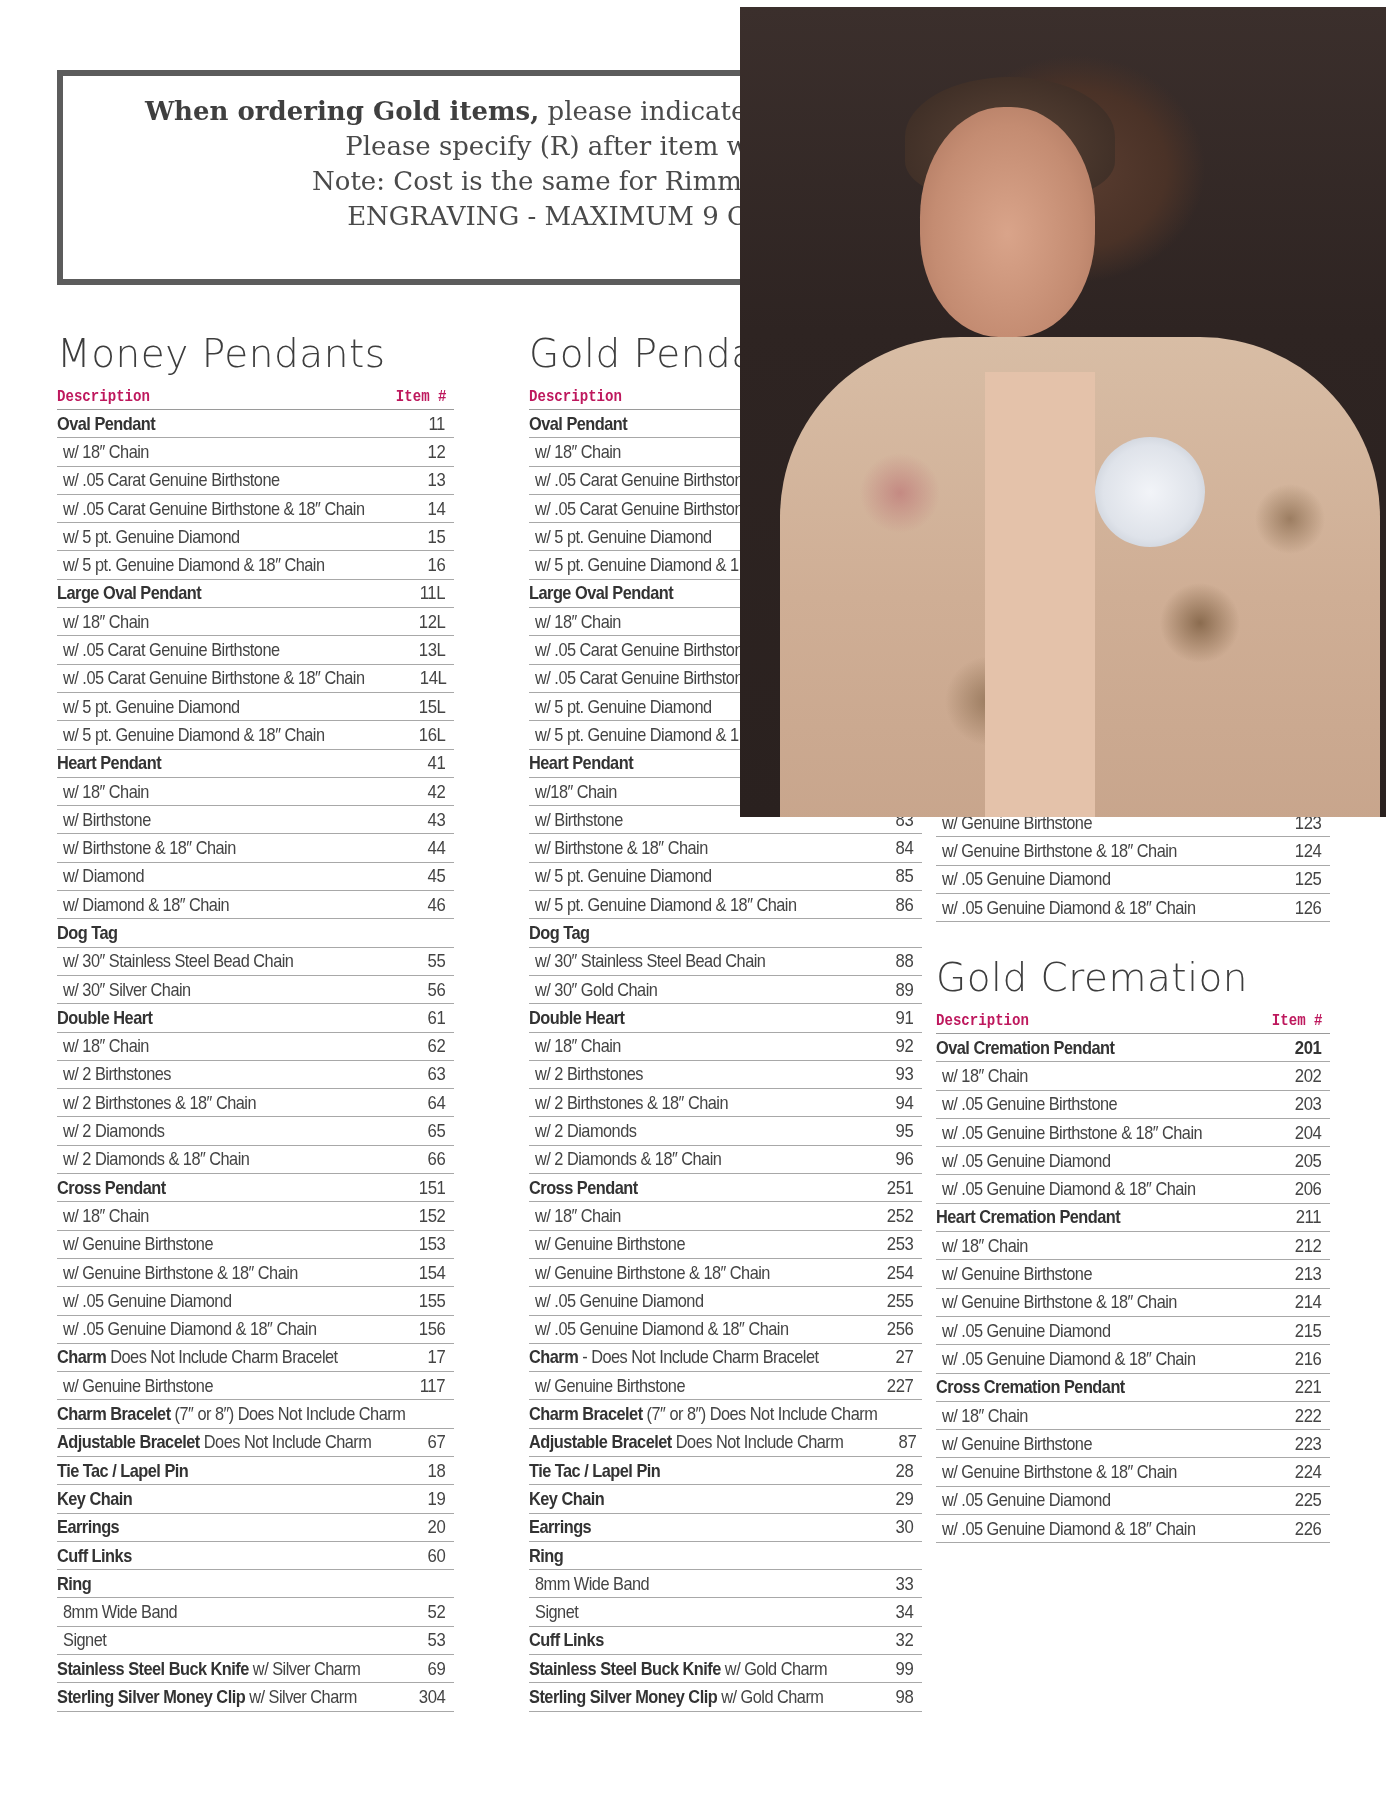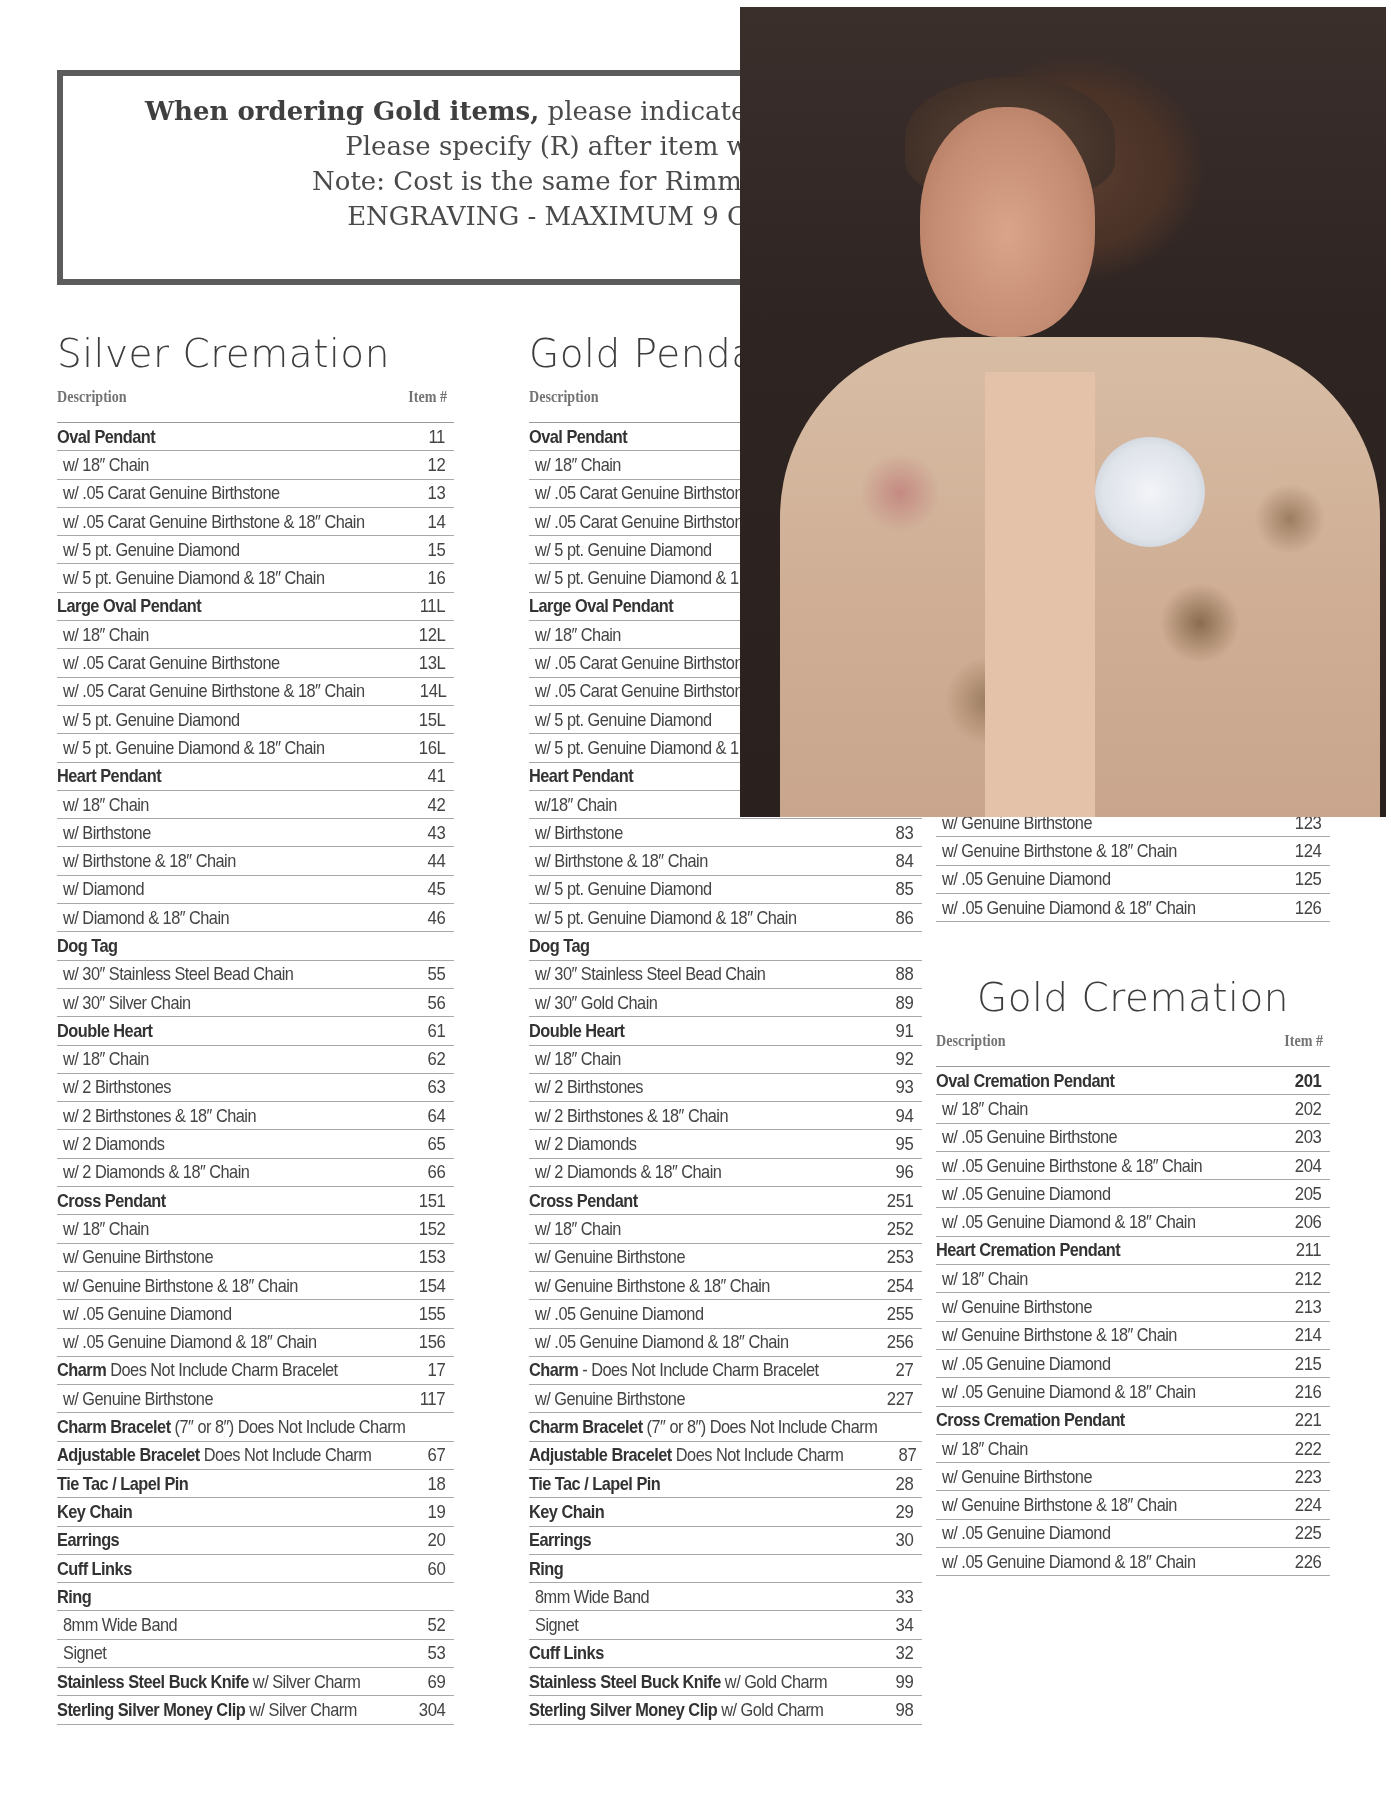--- a/index.html
+++ b/index.html
@@ -9,22 +9,22 @@
             border:6px solid #5c5c5c; background:#fff; }
   .notice .lines { position:absolute; left:0; right:0; top:18px; text-align:center;
                    font-family:"DejaVu Serif", serif; font-size:26px; line-height:35px; color:#4a4a4a;
                    white-space:nowrap; }
   .notice .lines div { padding-left:60px; }
   .notice b { font-weight:bold; color:#3f3f3f; }
   .col { position:absolute; }
   .sec-title { font-family:"DejaVu Sans", sans-serif; font-weight:200; font-size:39px; color:#3d3d3d;
                letter-spacing:0.5px; height:52px; line-height:52px; white-space:nowrap; }
   .thead { display:flex; justify-content:space-between; align-items:flex-end; height:26px;
-           font-family:Liberation Serif, serif; font-weight:bold; font-size:16px;
-           color:#737373; border-bottom:1.5px solid #9a9a9a; padding-bottom:16px; transform-origin:left; }
+           font-family:Liberation Mono, monospace; font-weight:bold; font-size:16px;
+           color:#be185d; border-bottom:1.5px solid #9a9a9a; padding-bottom:3px; transform-origin:left; }
   .row { display:flex; justify-content:space-between; align-items:center; height:28.3px; box-sizing:border-box;
          border-bottom:1.3px solid #a8a8a8; font-size:19px; color:#444; white-space:nowrap; overflow:hidden; }
   .row .desc { letter-spacing:-0.6px; transform:scaleX(0.86); transform-origin:left center; display:inline-block; }
   .row.sub .desc { padding-left:7px; }
   .row.main .desc b { font-weight:bold; color:#333; }
   .row .num { padding-right:10px; letter-spacing:-0.5px; transform:scaleX(0.88); transform-origin:right center; display:inline-block; }
   .row .num.bold { font-weight:bold; color:#333; }
   .thead span { transform:scaleX(0.88); display:inline-block; }
   .thead span:first-child { transform-origin:left; }
   .thead span:last-child { transform-origin:right; padding-right:8px; }
@@ -53,21 +53,21 @@
 <div class="notice">
   <div class="lines">
     <div><b>When ordering Gold items,</b><span> please indicate c</span></div>
     <div style="padding-left:240px">Please specify (R) after item w</div>
     <div style="padding-left:200px">Note: Cost is the same for Rimm</div>
     <div style="padding-left:240px">ENGRAVING - MAXIMUM 9 C</div>
   </div>
 </div>
 
 <div class="col" style="left:57px; top:328px; width:397px;">
-  <div class="sec-title">Silver Cremation</div>
+  <div class="sec-title">Money Pendants</div>
   <div class="thead">
     <span>Description</span>
     <span>Item #</span>
   </div>
   <div id="silver-rows">
       <div class="row main">
         <span class="desc"><b>Oval Pendant</b></span>
         <span class="num">11</span>
       </div>
       <div class="row sub">
@@ -459,21 +459,21 @@
         <span class="desc"><span>w/ .05 Genuine Diamond</span></span>
         <span class="num">125</span>
       </div>
       <div class="row sub">
         <span class="desc"><span>w/ .05 Genuine Diamond &amp; 18″ Chain</span></span>
         <span class="num">126</span>
       </div>
     </div>
 </div>
 
-<div class="col" style="left:936px; top:972px; width:394px;text-align:center;">
+<div class="col" style="left:936px; top:952px; width:394px;">
   <div class="sec-title">Gold Cremation</div>
   <div class="thead">
     <span>Description</span>
     <span>Item #</span>
   </div>
   <div id="crem-rows">
       <div class="row main">
         <span class="desc"><b>Oval Cremation Pendant</b></span>
         <span class="num bold">201</span>
       </div>

